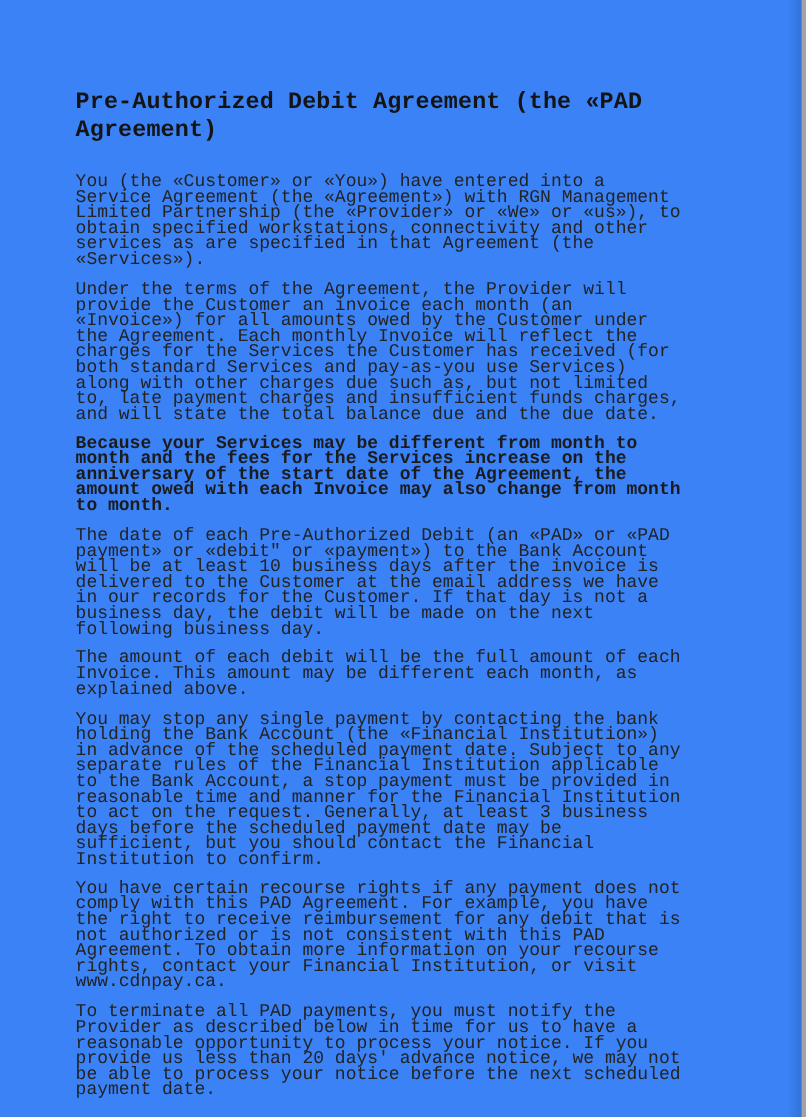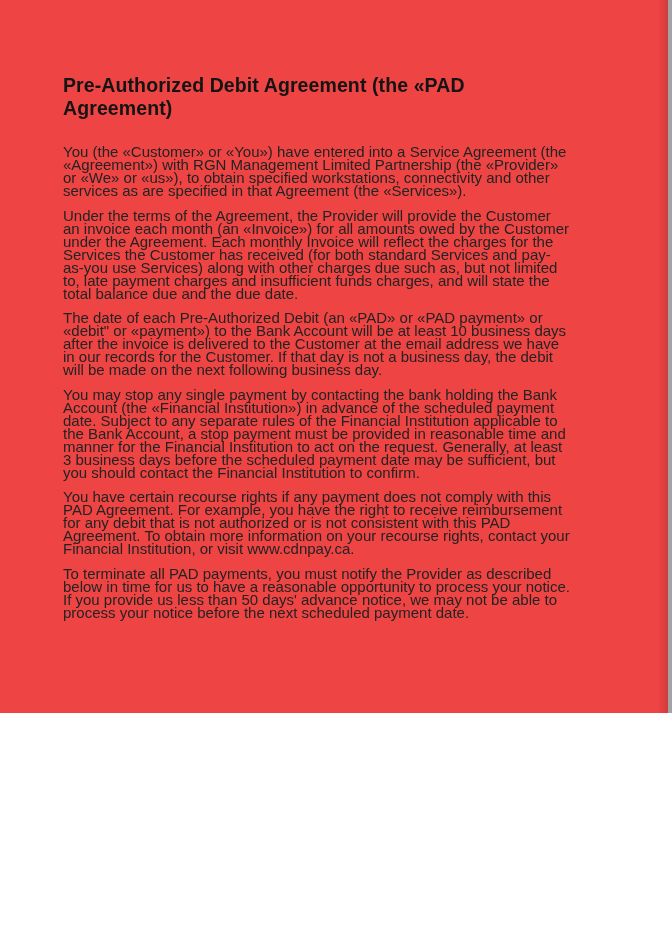--- a/index.html
+++ b/index.html
@@ -3,24 +3,24 @@
   <meta charset="utf-8">
   <style>
     html, body {
       margin: 0;
       padding: 0;
       background: #ffffff;
     }
     .page {
       position: relative;
       width: 672px;
-      height: 713px;
-      background: #ef4444;
+      height: 931px;
+      background: #3b82f6;
       overflow: hidden;
-      font-family: Liberation Sans, sans-serif;
+      font-family: Liberation Mono, monospace;
       color: #1f1f1f;
     }
     .content {
       position: absolute;
       top: 74px;
       left: 63px;
       width: 508px;
     }
     .doc-title {
       margin: 0 0 25px 0;
@@ -63,28 +63,30 @@
 <body>
 
 <div class="page">
   <div class="content">
     <h1 class="doc-title">Pre-Authorized Debit Agreement (the «PAD Agreement)</h1>
 
     <p class="doc-paragraph">You (the «Customer» or «You») have entered into a Service Agreement (the «Agreement») with RGN Management Limited Partnership (the «Provider» or «We» or «us»), to obtain specified workstations, connectivity and other services as are specified in that Agreement (the «Services»).</p>
 
     <p class="doc-paragraph">Under the terms of the Agreement, the Provider will provide the Customer an invoice each month (an «Invoice») for all amounts owed by the Customer under the Agreement. Each monthly Invoice will reflect the charges for the Services the Customer has received (for both standard Services and pay-as-you use Services) along with other charges due such as, but not limited to, late payment charges and insufficient funds charges, and will state the total balance due and the due date.</p>
 
+    <p class="doc-paragraph bold">Because your Services may be different from month to month and the fees for the Services increase on the anniversary of the start date of the Agreement, the amount owed with each Invoice may also change from month to month.</p>
 
     <p class="doc-paragraph">The date of each Pre-Authorized Debit (an «PAD» or «PAD payment» or «debit" or «payment») to the Bank Account will be at least 10 business days after the invoice is delivered to the Customer at the email address we have in our records for the Customer. If that day is not a business day, the debit will be made on the next following business day.</p>
 
+    <p class="doc-paragraph">The amount of each debit will be the full amount of each Invoice. This amount may be different each month, as explained above.</p>
 
     <p class="doc-paragraph">You may stop any single payment by contacting the bank holding the Bank Account (the «Financial Institution») in advance of the scheduled payment date. Subject to any separate rules of the Financial Institution applicable to the Bank Account, a stop payment must be provided in reasonable time and manner for the Financial Institution to act on the request. Generally, at least 3 business days before the scheduled payment date may be sufficient, but you should contact the Financial Institution to confirm.</p>
 
     <p class="doc-paragraph">You have certain recourse rights if any payment does not comply with this PAD Agreement. For example, you have the right to receive reimbursement for any debit that is not authorized or is not consistent with this PAD Agreement. To obtain more information on your recourse rights, contact your Financial Institution, or visit www.cdnpay.ca.</p>
 
 
-    <p class="doc-paragraph">To terminate all PAD payments, you must notify the Provider as described below in time for us to have a reasonable opportunity to process your notice. If you provide us less than 50 days' advance notice, we may not be able to process your notice before the next scheduled payment date.</p>
+    <p class="doc-paragraph">To terminate all PAD payments, you must notify the Provider as described below in time for us to have a reasonable opportunity to process your notice. If you provide us less than 20 days' advance notice, we may not be able to process your notice before the next scheduled payment date.</p>
 
   </div>
 
   <div class="edge-shadow"></div>
   <div class="edge-bar"></div>
 </div>
 
 </body></html>

